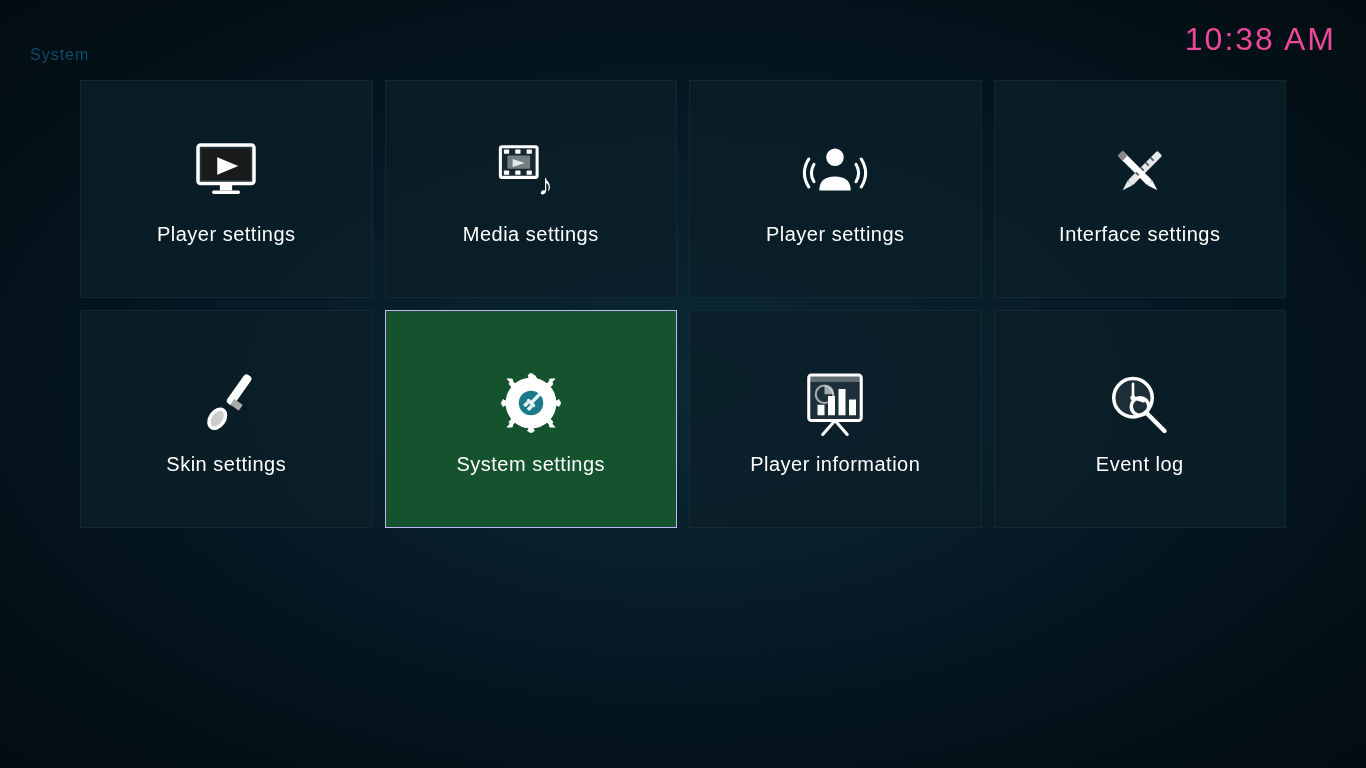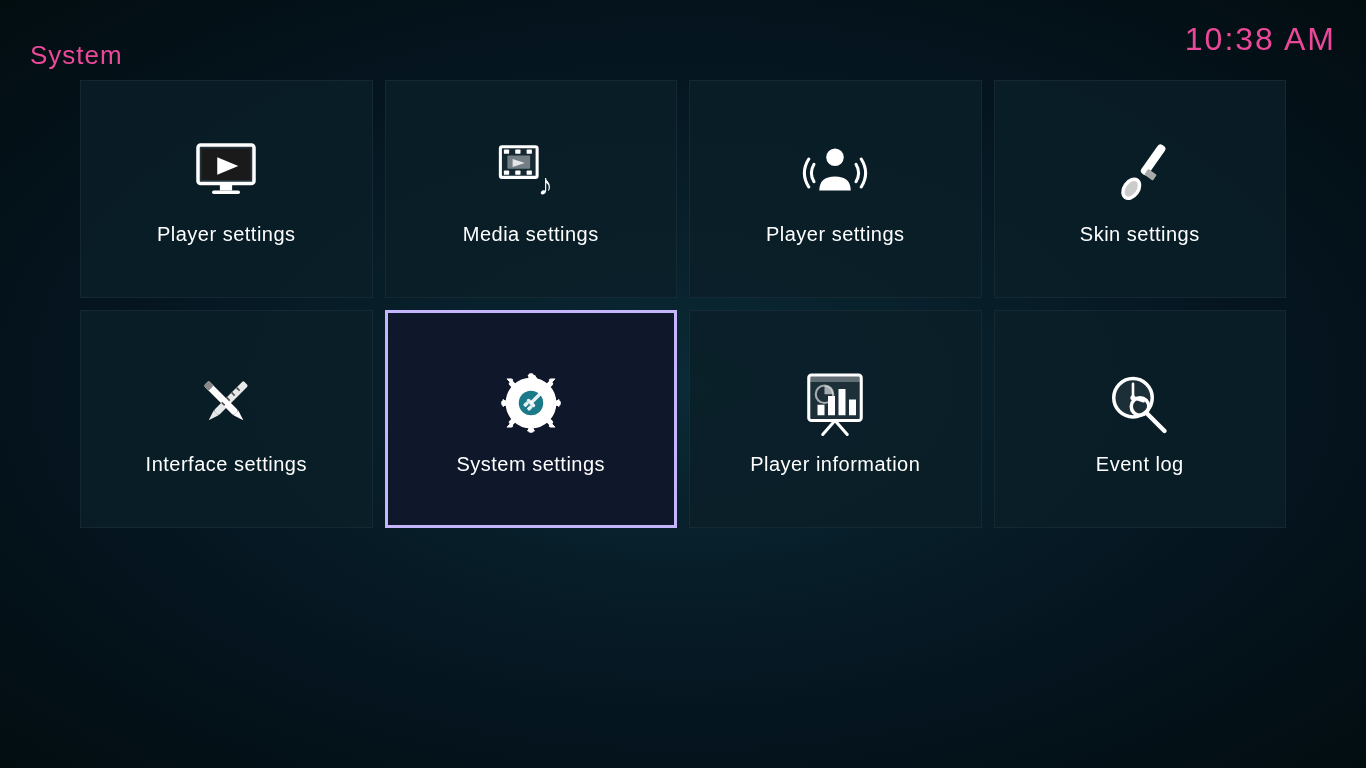--- a/index.html
+++ b/index.html
@@ -17,24 +17,24 @@
     
     #header {
       display: flex;
       justify-content: space-between;
       align-items: center;
       padding: 18px 30px 10px 30px;
       height: 70px;
     }
 
     #page-title {
-      font-size: 26px;
+      font-size: 16px;
       font-weight: 300;
       letter-spacing: 1px;
-      color: #ec4899;
+      color: #0c4a6e;
       margin-top: 32px;
     }
 
     #clock {
       font-size: 32px;
       font-weight: 300;
       letter-spacing: 2px;
       color: #ec4899;
     }
 
@@ -55,22 +55,22 @@
       flex-direction: column;
       align-items: center;
       justify-content: center;
       cursor: pointer;
       transition: background 0.2s;
       padding: 10px;
       gap: 10px;
     }
 
     .tile.active {
-      background: #0f172a;
-      border: 3px solid #c4b5fd;
+      background: #14532d;
+      border: 1px solid #c4b5fd;
     }
 
     .tile-icon {
       width: 80px;
       height: 80px;
       display: flex;
       align-items: center;
       justify-content: center;
     }
 
@@ -164,53 +164,53 @@
         <path d="M70 56 Q80 40 70 24" fill="none" stroke="white" stroke-width="3.5" stroke-linecap="round"></path>
       </svg>
     </div>
     <span class="tile-label">Player settings</span>
   </div>
 
   <div class="tile">
     <div class="tile-icon">
       <svg viewBox="0 0 80 80" xmlns="http://www.w3.org/2000/svg">
 
-        <rect x="50" y="5" width="10" height="40" rx="4" fill="white" transform="rotate(35, 55, 25)"></rect>
-
-        <rect x="46" y="38" width="12" height="8" rx="1" fill="#aaa" transform="rotate(35, 52, 42)"></rect>
-
-        <ellipse cx="30" cy="58" rx="10" ry="14" fill="white" transform="rotate(35, 30, 58)"></ellipse>
-        <ellipse cx="30" cy="58" rx="6" ry="10" fill="#ccc" transform="rotate(35, 30, 58)"></ellipse>
-      </svg>
-    </div>
-    <span class="tile-label">Skin settings</span>
-  </div>
-
-  <div class="tile">
-    <div class="tile-icon">
-      <svg viewBox="0 0 80 80" xmlns="http://www.w3.org/2000/svg">
-
         <g transform="rotate(-45, 40, 40)">
           <rect x="36" y="8" width="8" height="48" rx="2" fill="white"></rect>
           <polygon points="36,56 44,56 40,68" fill="white"></polygon>
           <rect x="36" y="8" width="8" height="8" rx="2" fill="#888"></rect>
         </g>
 
         <g transform="rotate(45, 40, 40)">
           <rect x="36" y="8" width="8" height="48" rx="2" fill="white" opacity="0.9"></rect>
 
           <rect x="36" y="18" width="5" height="2" fill="#555"></rect>
           <rect x="36" y="26" width="5" height="2" fill="#555"></rect>
           <rect x="36" y="34" width="5" height="2" fill="#555"></rect>
           <rect x="36" y="42" width="5" height="2" fill="#555"></rect>
           <polygon points="36,56 44,56 40,68" fill="white" opacity="0.9"></polygon>
         </g>
       </svg>
     </div>
     <span class="tile-label">Interface settings</span>
+  </div>
+
+  <div class="tile">
+    <div class="tile-icon">
+      <svg viewBox="0 0 80 80" xmlns="http://www.w3.org/2000/svg">
+
+        <rect x="50" y="5" width="10" height="40" rx="4" fill="white" transform="rotate(35, 55, 25)"></rect>
+
+        <rect x="46" y="38" width="12" height="8" rx="1" fill="#aaa" transform="rotate(35, 52, 42)"></rect>
+
+        <ellipse cx="30" cy="58" rx="10" ry="14" fill="white" transform="rotate(35, 30, 58)"></ellipse>
+        <ellipse cx="30" cy="58" rx="6" ry="10" fill="#ccc" transform="rotate(35, 30, 58)"></ellipse>
+      </svg>
+    </div>
+    <span class="tile-label">Skin settings</span>
   </div>
 
 
   <div class="tile active">
     <div class="tile-icon">
       <svg viewBox="0 0 80 80" xmlns="http://www.w3.org/2000/svg">
 
         <path d="M40 14 L44 8 L36 8 Z" fill="white"></path>
         <path d="M40 66 L44 72 L36 72 Z" fill="white"></path>
         <path d="M14 40 L8 44 L8 36 Z" fill="white"></path>

